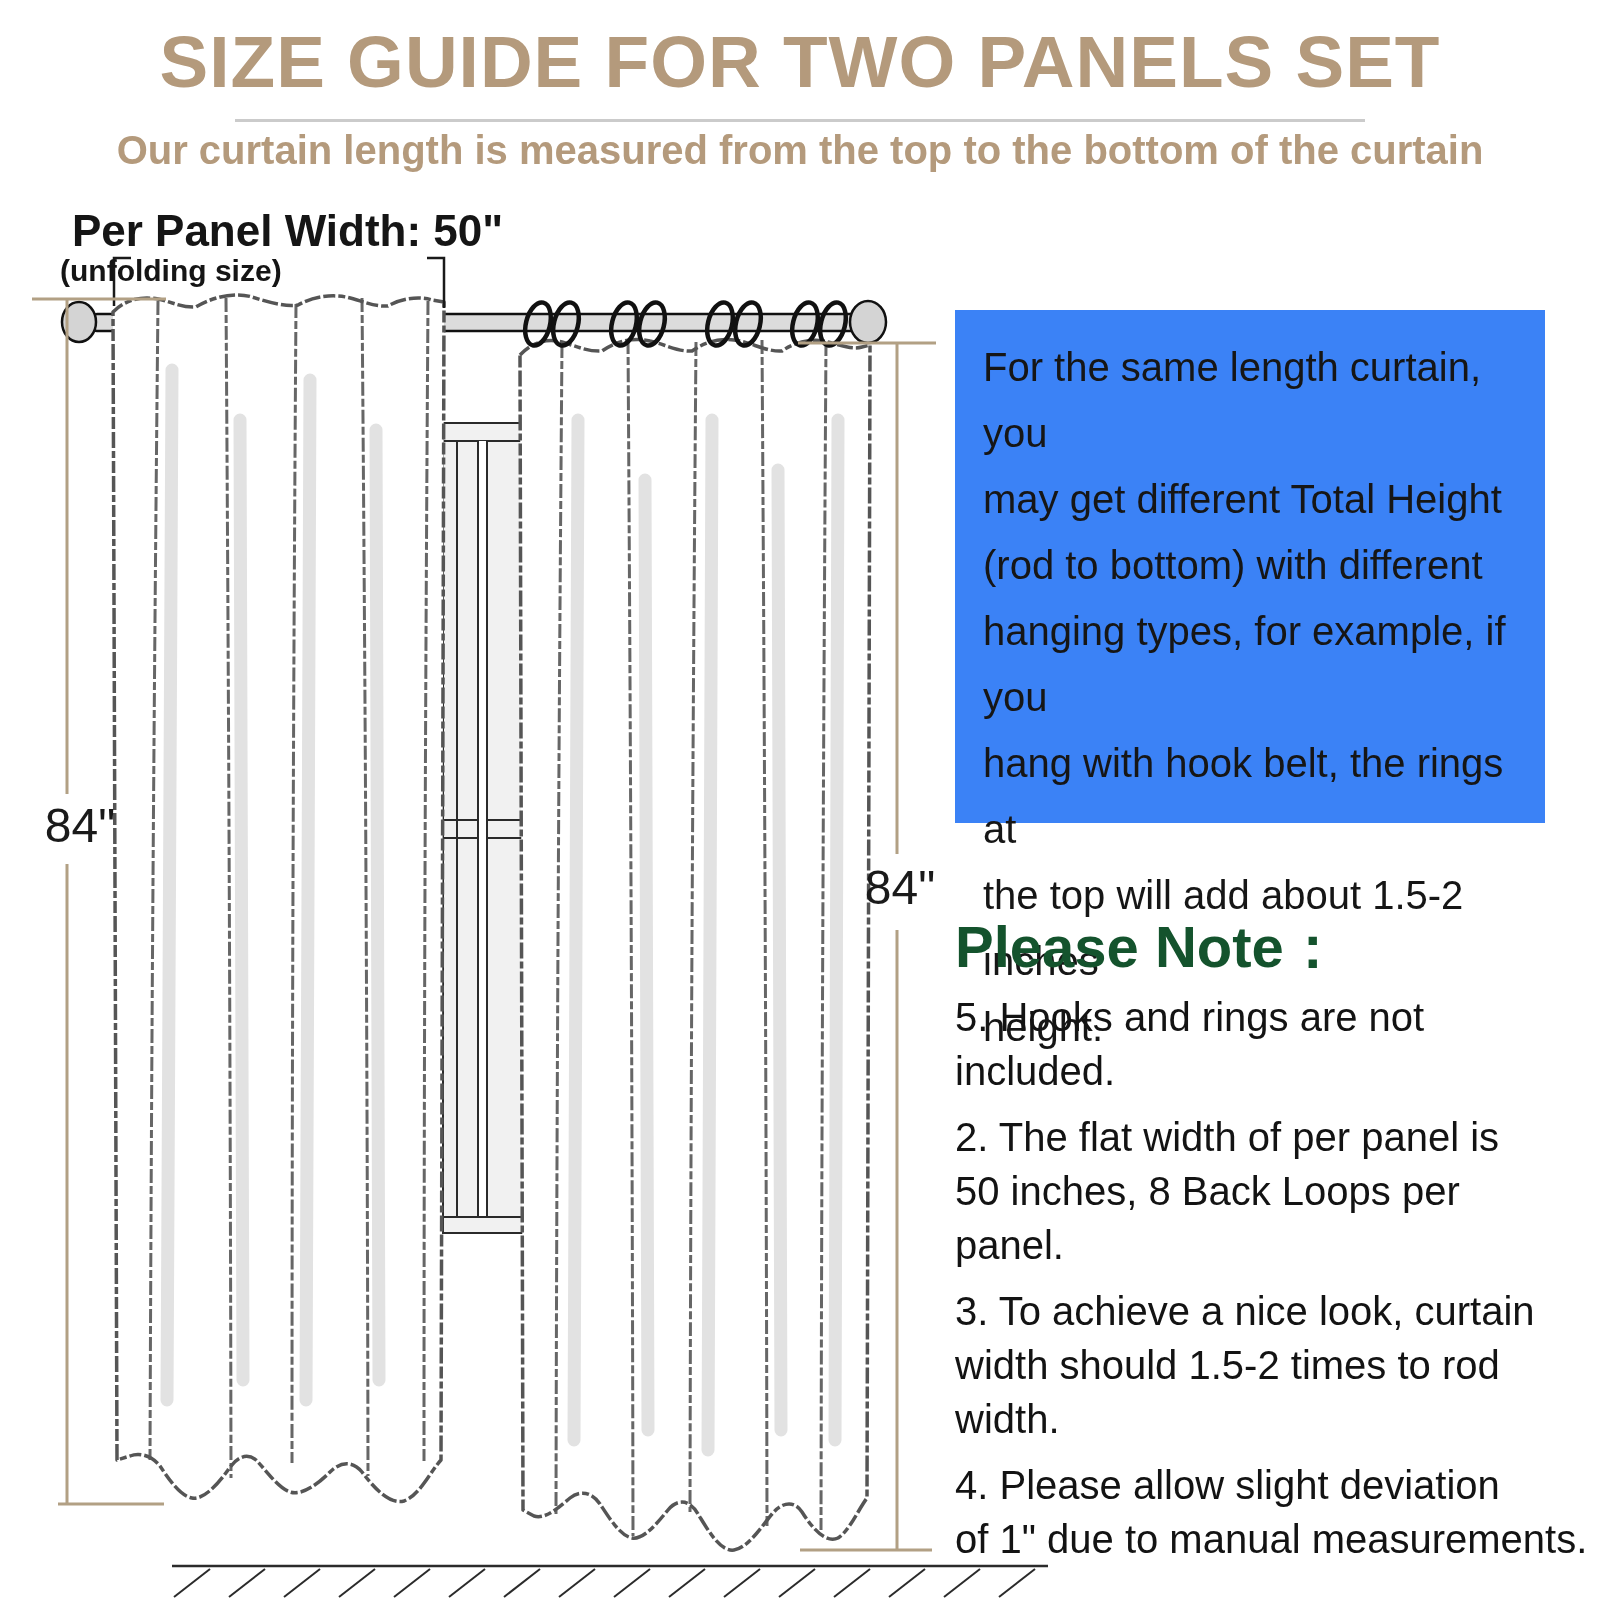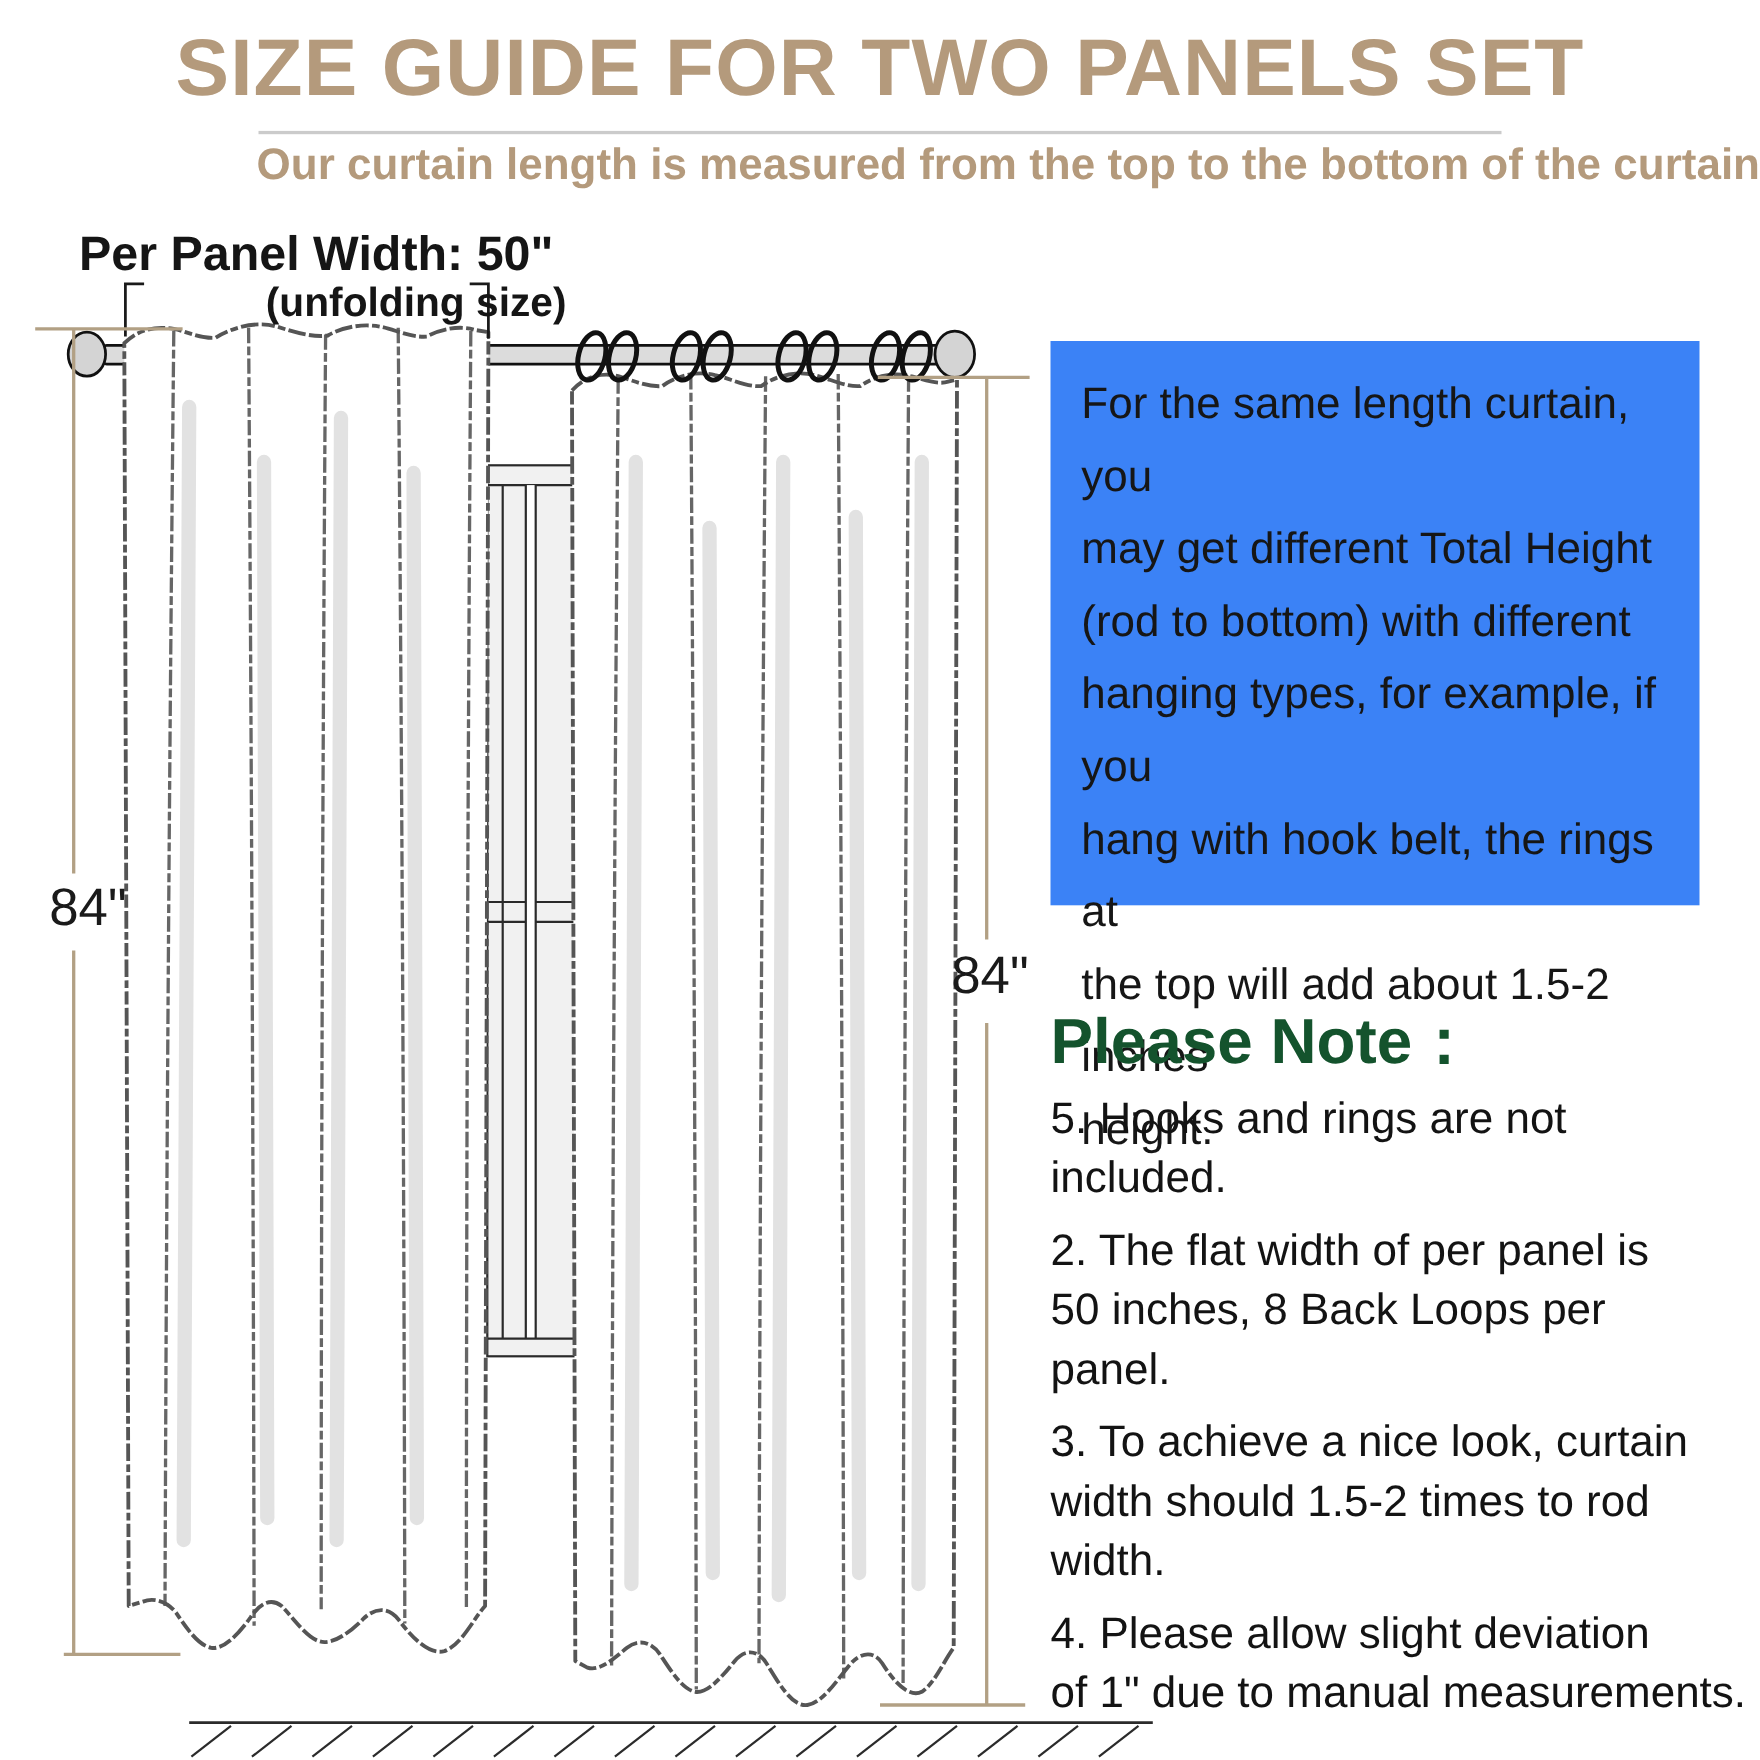--- a/index.html
+++ b/index.html
@@ -8,31 +8,31 @@
     font-family:Liberation Sans, sans-serif;color:#151515;overflow:hidden;
   }
   .abs{position:absolute;}
   .page-title{
     left:0;right:0;top:22px;text-align:center;
     font-size:73px;font-weight:bold;letter-spacing:1px;
     color:#b49a7c;white-space:nowrap;line-height:80px;
   }
   .title-divider{left:235px;top:119px;width:1130px;height:3px;background:#cbcbcb;}
   .subtitle{
-    left:0;right:0;top:128px;text-align:right;
+    left:0;right:0;top:128px;text-align:center;
     font-size:40px;font-weight:bold;color:#b49a7c;white-space:nowrap;
   }
   .diagram-svg{left:0;top:0;width:1600px;height:1600px;}
   .width-label{
     left:60px;top:206px;width:455px;text-align:center;
     font-size:44px;font-weight:bold;white-space:nowrap;
   }
   .width-sublabel{
-    left:60px;top:254px;width:455px;text-align:right;
-    font-size:37px;font-weight:bold;white-space:nowrap;
+    left:60px;top:254px;width:455px;text-align:left;
+    font-size:30px;font-weight:bold;white-space:nowrap;
   }
   .height-label{font-size:48px;color:#1a1a1a;text-align:center;width:110px;white-space:nowrap;}
   .height-label.left{left:25px;top:798px;}
   .height-label.right{left:845px;top:860px;}
   .info-box{
     left:955px;top:310px;width:590px;height:513px;
     background:#3b82f6;
   }
   .info-box p{
     margin:24px 0 0 28px;font-size:40px;line-height:66px;color:#161616;

